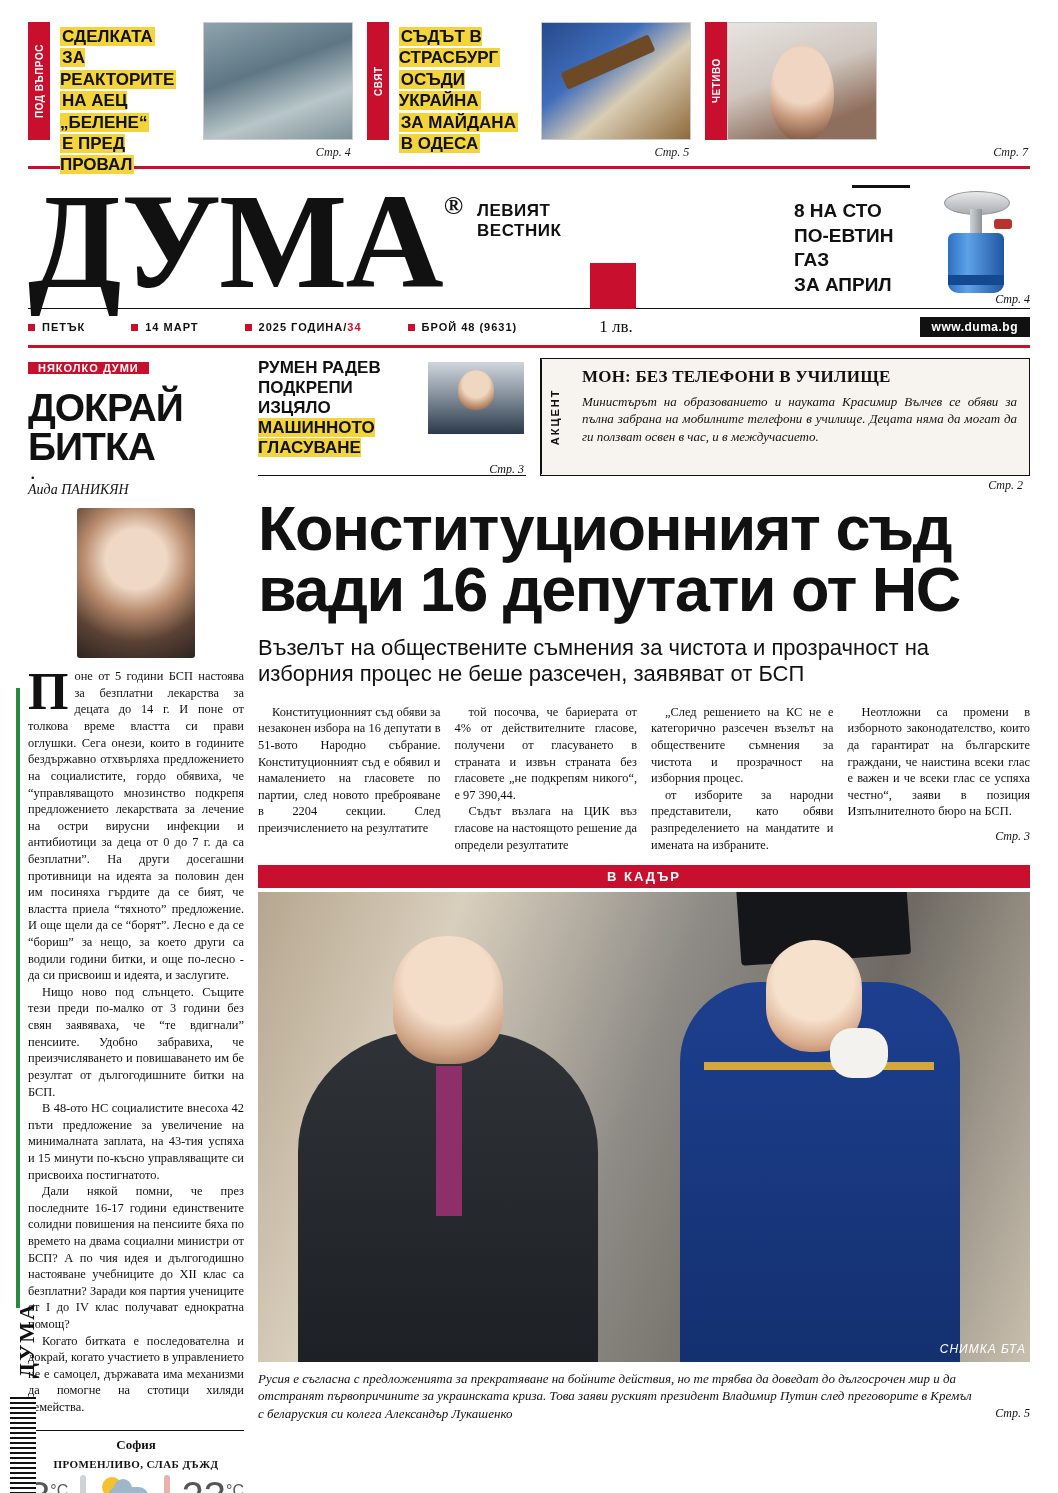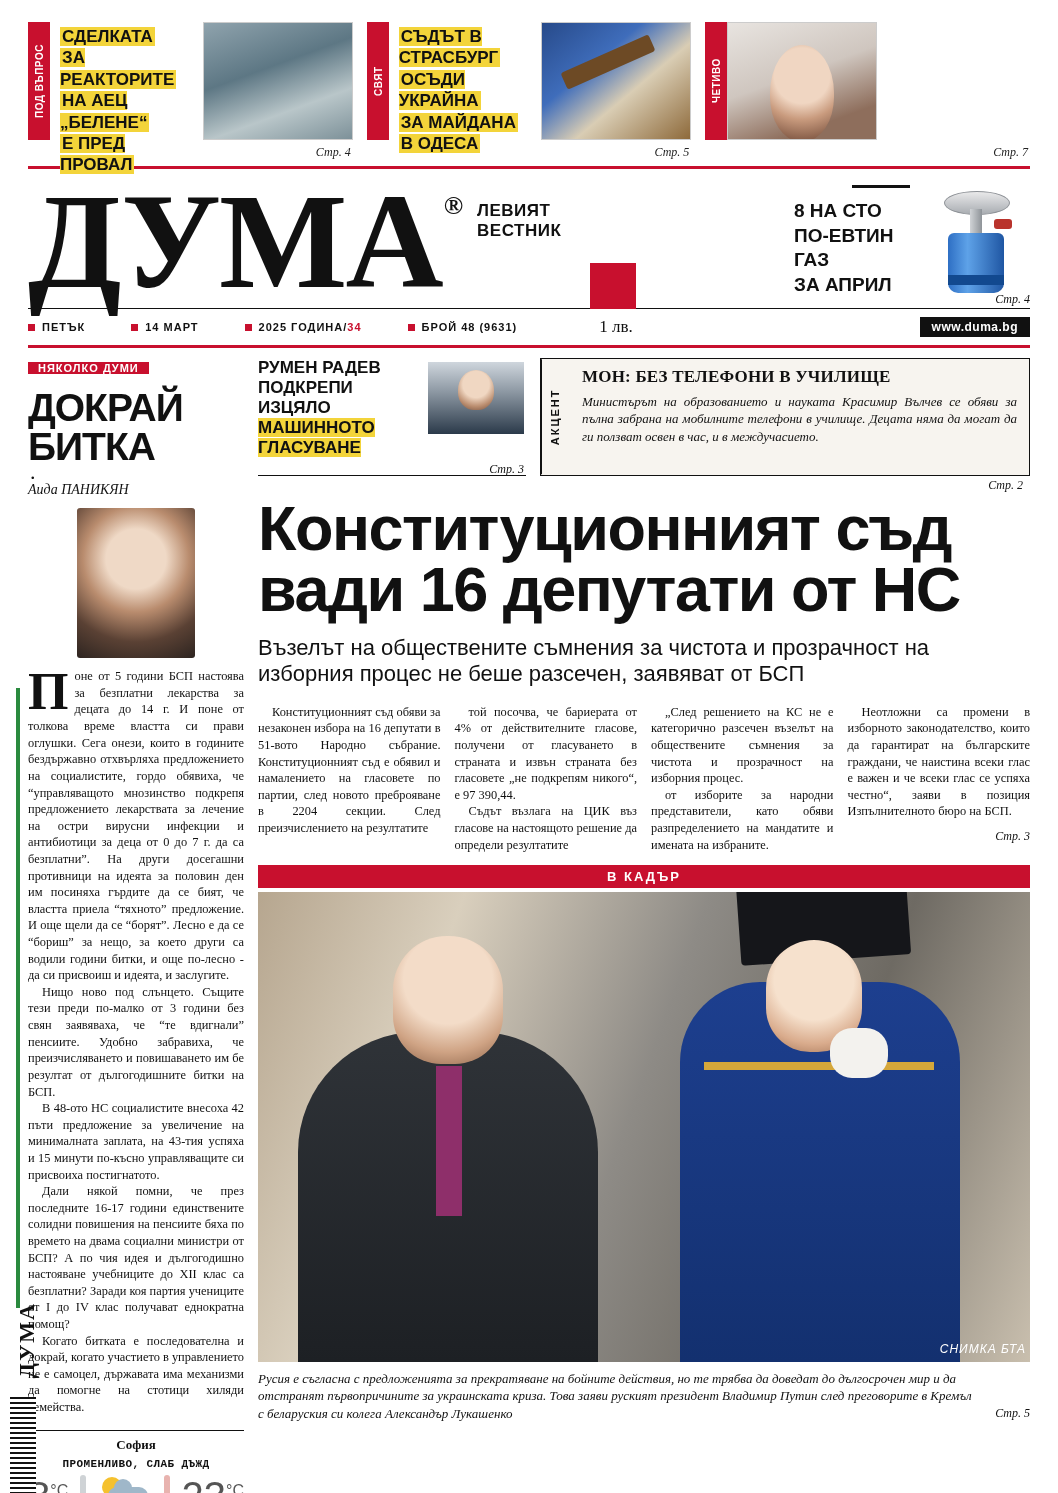--- a/index.html
+++ b/index.html
@@ -178,21 +178,21 @@
   .op-body p.first{text-indent:0;}
   .dropcap{
     float:left;font-size:52px;line-height:.78;font-weight:700;margin:4px 6px 0 0;font-family:"Liberation Serif",serif;
   }
   .green-rule{position:absolute;left:-12px;top:330px;width:4px;height:620px;background:#2a8a3e;}
 
   
   .weather{margin-top:14px;border-top:1px solid #111;padding-top:6px;}
   .weather .city{text-align:center;font-weight:700;font-size:13px;font-family:"Liberation Serif",serif;}
   .weather .cond{
-    text-align:center;font-family:Liberation Mono, monospace;font-size:11px;font-weight:700;
+    text-align:center;font-family:Liberation Serif, serif;font-size:11px;font-weight:700;
     letter-spacing:.4px;margin-top:5px;
   }
   .weather .row{display:flex;align-items:center;justify-content:space-between;margin-top:4px;}
   .temp{font-family:"Liberation Sans",sans-serif;font-size:40px;font-weight:400;color:#555;}
   .temp sup{font-size:16px;}
   .thermo{width:14px;height:42px;position:relative;}
   .thermo .tube{position:absolute;left:4px;top:0;width:6px;height:32px;background:#cfd3d6;border-radius:3px;}
   .thermo.hot .tube{background:#e8b3af;}
   .wicon{width:54px;height:42px;position:relative;}
   .wicon .sun{position:absolute;left:4px;top:2px;width:20px;height:20px;border-radius:50%;background:#f5c12e;}

